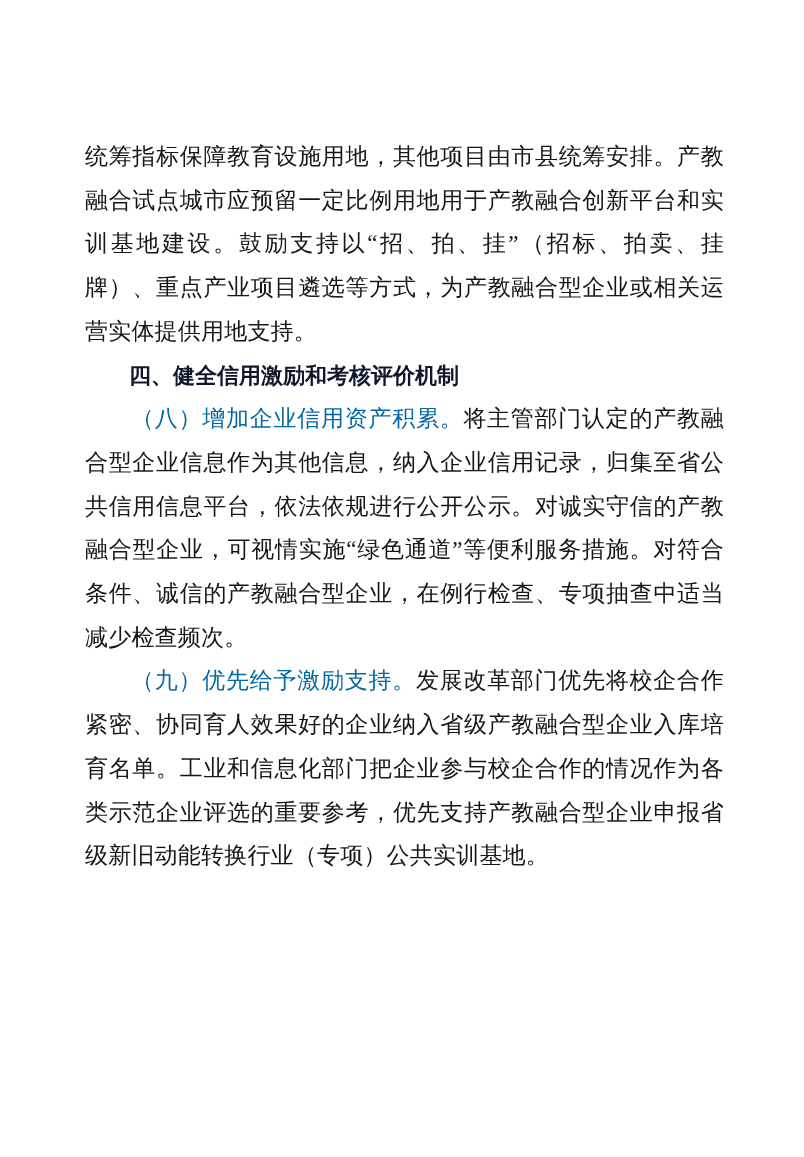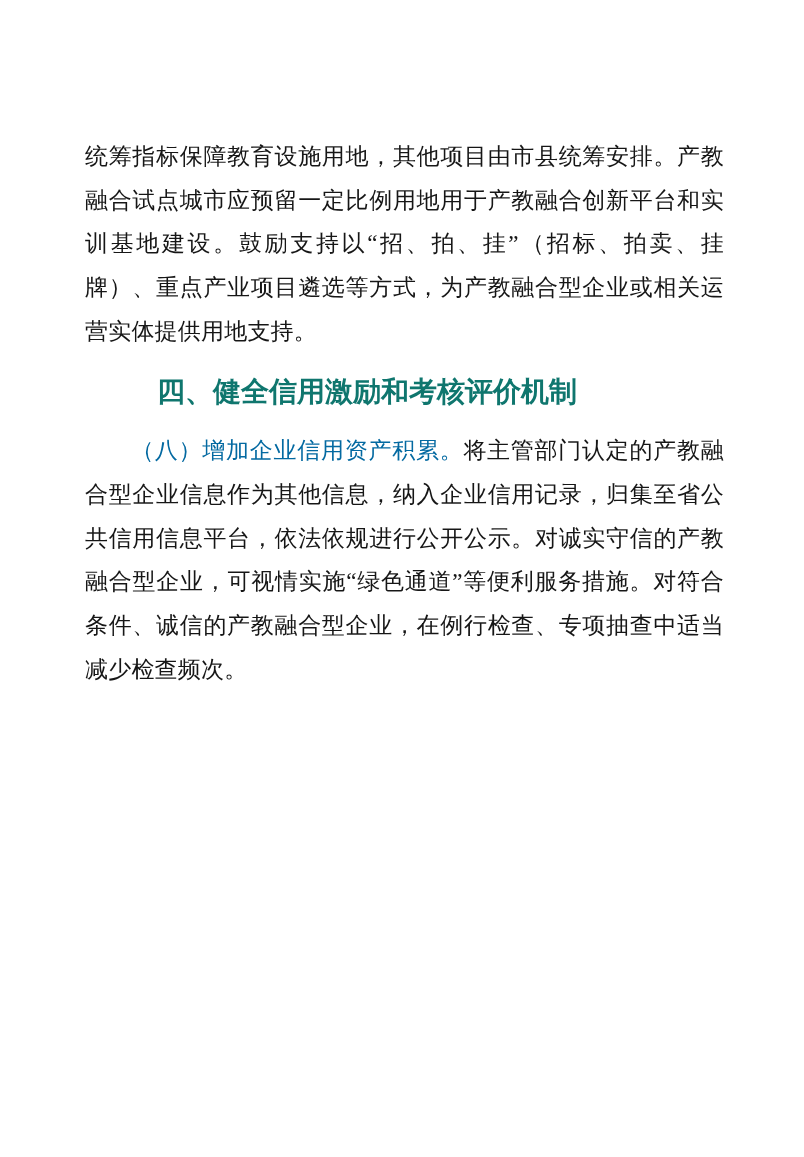--- a/index.html
+++ b/index.html
@@ -26,27 +26,27 @@
     margin: 0;
     font-size: 23px;
     line-height: 43.7px;
     text-align: justify;
     letter-spacing: 0.2px;
   }
   .para.indent {
     text-indent: 2em;
   }
   .heading {
-    margin: 16px;
-    font-size: 28px;
+    margin: 0;
+    font-size: 22px;
     line-height: 43.7px;
     font-family: "Liberation Sans", sans-serif;
     font-weight: 700;
     text-indent: 2em;
-    color: #0f766e;
+    color: #0f172a;
   }
   .clause-lead {
     
     color: #0369a1;
   }
   .page-footer {
     position: absolute;
     top: 1046px;
     right: 97px;
     font-size: 22px;
@@ -61,18 +61,19 @@
 
 <div class="page">
   <div class="content">
 
     <p class="para">统筹指标保障教育设施用地，其他项目由市县统筹安排。产教融合试点城市应预留一定比例用地用于产教融合创新平台和实训基地建设。鼓励支持以“招、拍、挂”（招标、拍卖、挂牌）、重点产业项目遴选等方式，为产教融合型企业或相关运营实体提供用地支持。</p>
 
     <h2 class="heading">四、健全信用激励和考核评价机制</h2>
 
     <p class="para indent"><span class="clause-lead">（八）增加企业信用资产积累。</span><span class="clause-text">将主管部门认定的产教融合型企业信息作为其他信息，纳入企业信用记录，归集至省公共信用信息平台，依法依规进行公开公示。对诚实守信的产教融合型企业，可视情实施“绿色通道”等便利服务措施。对符合条件、诚信的产教融合型企业，在例行检查、专项抽查中适当减少检查频次。</span></p>
 
+    <p class="para indent"><span class="clause-lead">（九）优先给予激励支持。</span><span class="clause-text">发展改革部门优先将校企合作紧密、协同育人效果好的企业纳入省级产教融合型企业入库培育名单。工业和信息化部门把企业参与校企合作的情况作为各类示范企业评选的重要参考，优先支持产教融合型企业申报省级新旧动能转换行业（专项）公共实训基地。</span></p>
 
 
   </div>
 
   <div class="page-footer">— 5 —</div>
 </div>
 
 </body></html>

